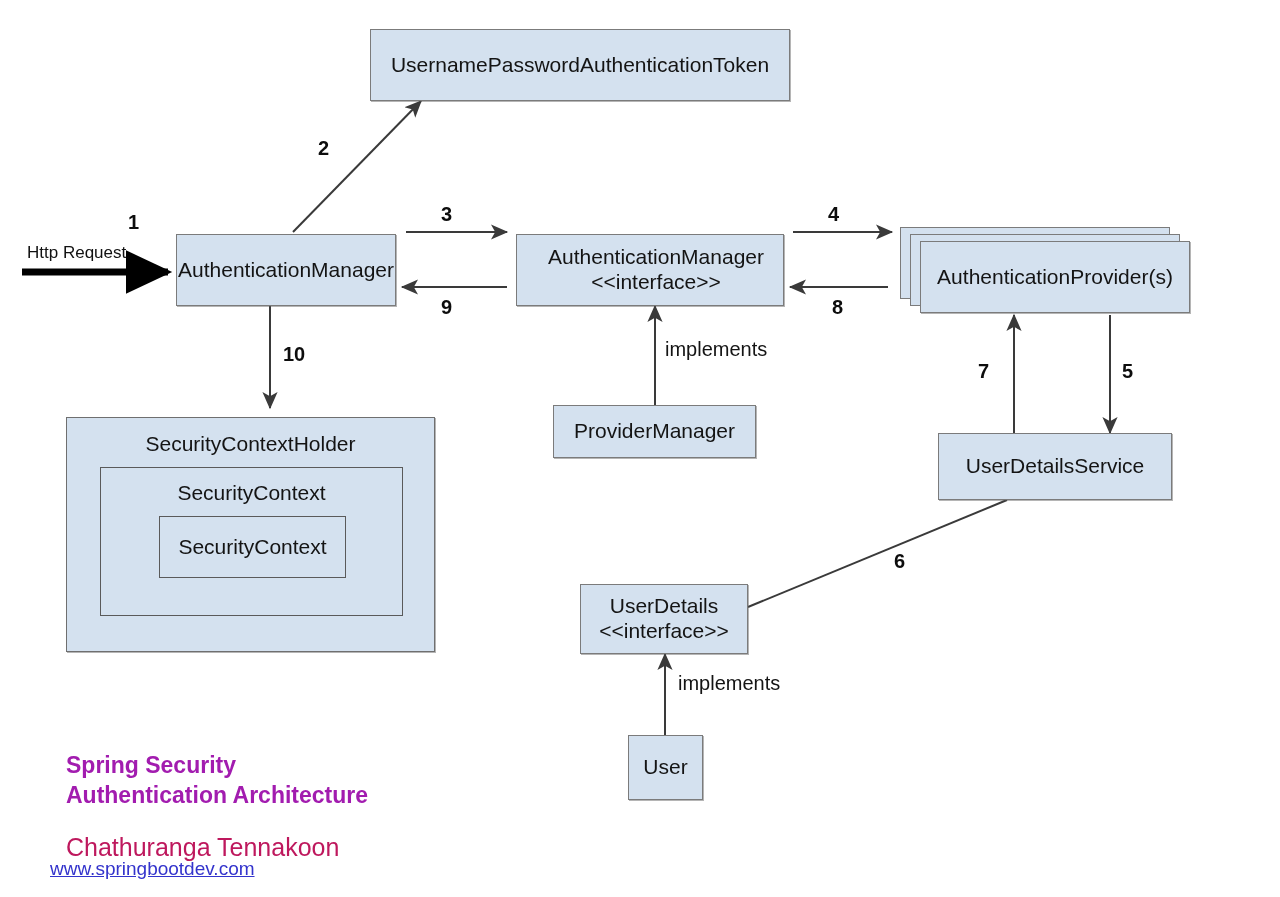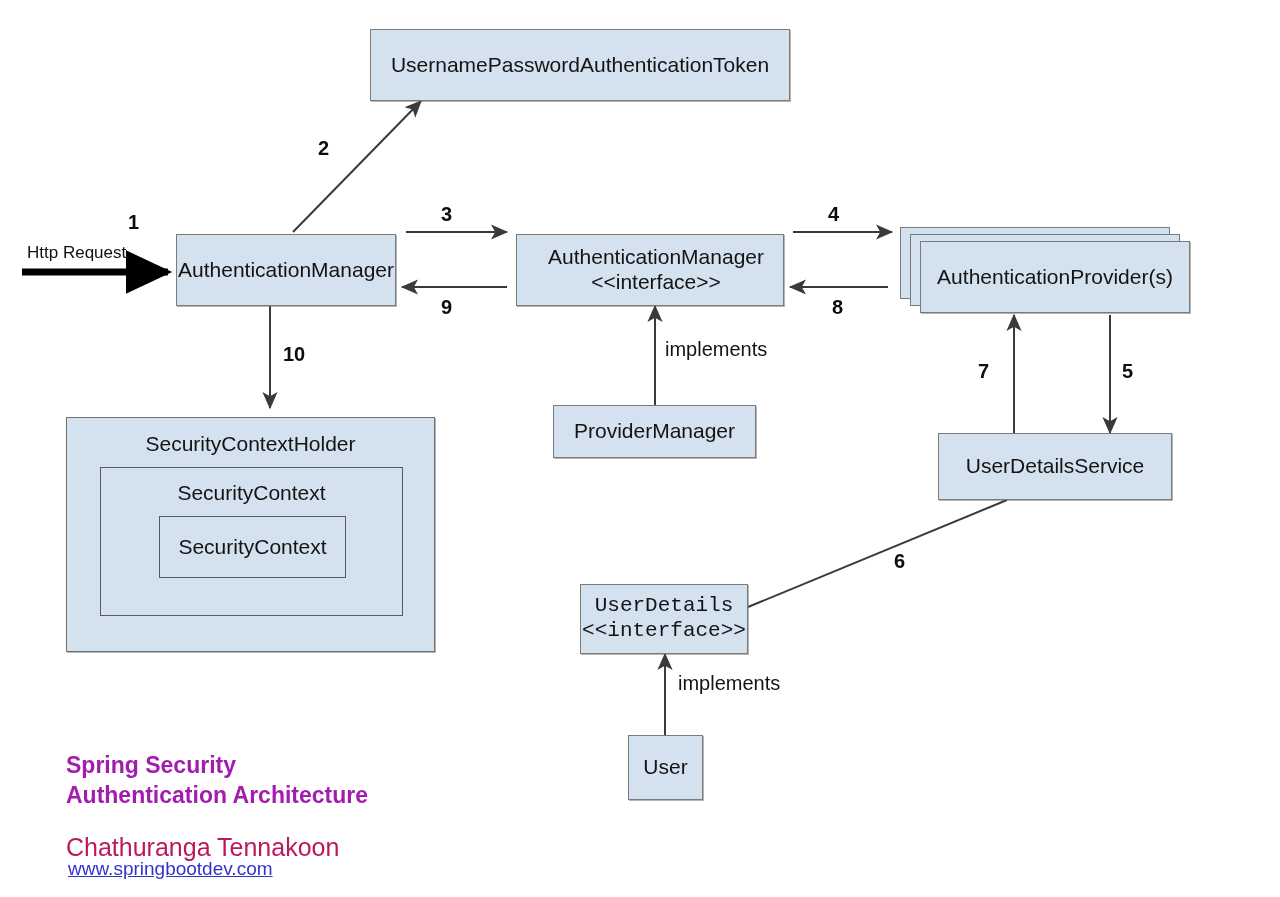--- a/index.html
+++ b/index.html
@@ -179,21 +179,21 @@
   </div>
 
   <div class="node" style="left:938px; top:433px; width:234px; height:67px;">
     <span class="node-label">UserDetailsService</span>
   </div>
 
   <div class="node" style="left:553px; top:405px; width:203px; height:53px;">
     <span class="node-label">ProviderManager</span>
   </div>
 
-  <div class="node" style="left:580px; top:584px; width:168px; height:70px;font-family:Liberation Mono, monospace;">
+  <div class="node" style="left:580px; top:584px; width:168px; height:70px;">
     <span class="node-label">UserDetails
 &lt;&lt;interface&gt;&gt;</span>
   </div>
 
   <div class="node" style="left:628px; top:735px; width:75px; height:65px;">
     <span class="node-label">User</span>
   </div>
 
   <div class="container-node" style="left:66px; top:417px; width:369px; height:235px;padding-left:27px;">
     <div class="container-title" style="top:14px;">SecurityContextHolder</div>
@@ -229,15 +229,15 @@
 
   <div class="edge-note" style="left:665px; top:338px;">implements</div>
 
   <div class="edge-note" style="left:678px; top:672px;">implements</div>
 
   <div class="caption-title" style="left:66px; top:750px;">Spring Security
 Authentication Architecture</div>
 
   <div class="caption-author" style="left:66px; top:833px;">Chathuranga Tennakoon</div>
 
-  <div class="caption-link" style="left:68px; top:858px;">www.springbootdev.com</div>
+  <div class="caption-link" style="left:50px; top:858px;">www.springbootdev.com</div>
 
 </div>
 
 </body></html>

